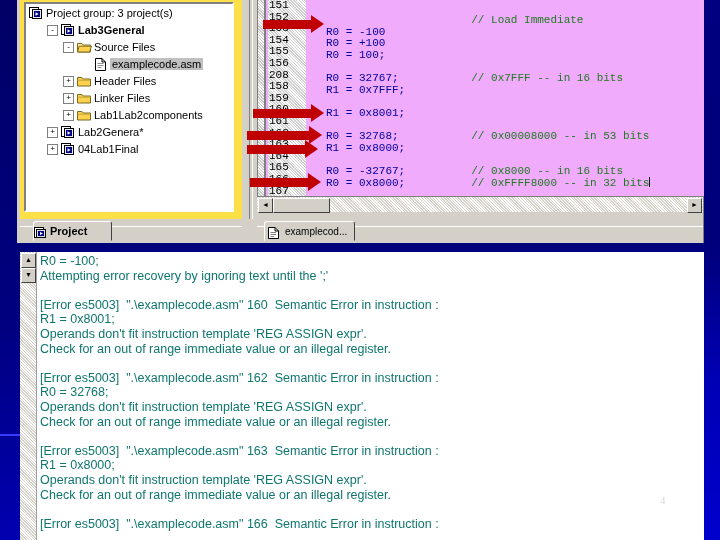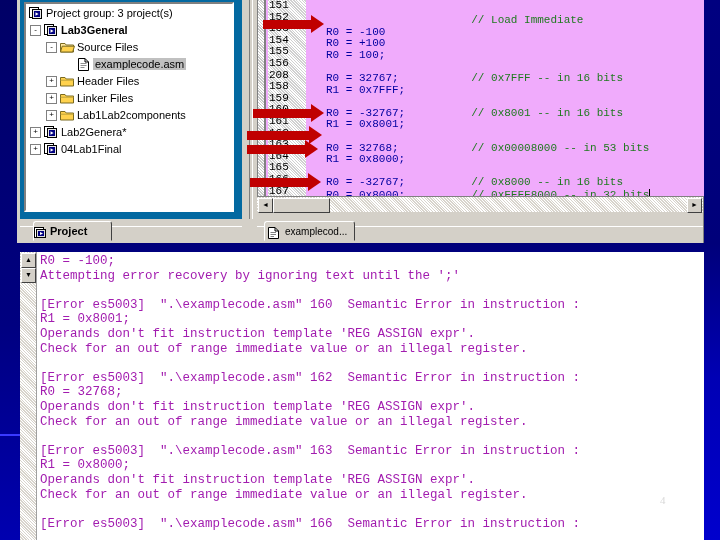--- a/index.html
+++ b/index.html
@@ -14,25 +14,25 @@
   #bg-left-band{position:absolute;left:0;top:0;width:24px;height:540px;
     background:linear-gradient(180deg,#000066 0%,#000080 60%,#0000b0 100%);}
   #bg-rule{position:absolute;left:0;top:434px;width:36px;height:2px;background:#3a3aff;}
 
   
   #ide-window{position:absolute;left:17px;top:0;width:686px;height:243px;
     background:#d4d0c8;border-right:1px solid #808080;}
   #ide-inner{position:absolute;left:0;top:0;width:686px;height:243px;background:#d4d0c8;}
 
   
-  #project-panel{position:absolute;left:3px;top:0px;width:222px;height:219px;background:#0369a1;}
+  #project-panel{position:absolute;left:3px;top:0px;width:222px;height:219px;background:#fde047;}
   #tree-box{position:absolute;left:4px;top:2px;width:206px;height:206px;background:#ffffff;
     border:2px solid;border-color:#808080 #ffffff #ffffff #808080;overflow:hidden;}
   .tree-row{position:relative;height:17px;font-family:"Liberation Sans",sans-serif;
-    font-size:11px;color:#000;white-space:nowrap;line-height:17px;}
+    font-size:11px;color:#000;white-space:nowrap;line-height:17px;padding-left:17px;}
   .tree-row .lbl{vertical-align:middle;}
   .tw{display:inline-block;width:9px;height:9px;border:1px solid #808080;background:#fff;
     font-size:8px;line-height:8px;text-align:center;color:#000;vertical-align:middle;
     font-family:"Liberation Sans",sans-serif;}
   .spacer{display:inline-block;vertical-align:middle;}
   .ico{display:inline-block;width:15px;height:13px;vertical-align:middle;margin-right:2px;}
   .sel{background:#c0c0c0;padding:0 2px;}
   .bold{font-weight:bold;}
 
   
@@ -91,22 +91,22 @@
   
   #console{position:absolute;left:20px;top:252px;width:684px;height:288px;
      background:#ffffff;}
   #con-scroll{position:absolute;left:0;top:0;width:16px;height:288px;
      background:repeating-linear-gradient(45deg,#d8d4cc 0 1px,#ffffff 1px 2px);
      border-right:1px solid #a0a0a0;}
   .csb{position:absolute;left:1px;width:13px;height:13px;background:#d4d0c8;
      border:1px solid;border-color:#ffffff #404040 #404040 #ffffff;
      font-size:7px;line-height:11px;text-align:center;color:#000;}
   #con-text{position:absolute;left:20px;top:2px;width:660px;height:286px;overflow:hidden;}
-  .tl{height:14.6px;line-height:14.6px;font-family:Liberation Mono, monospace;
-      font-size:12.5px;color:#a21caf;white-space:pre;}
+  .tl{height:14.6px;line-height:14.6px;font-family:Liberation Sans, sans-serif;
+      font-size:12.5px;color:#0f766e;white-space:pre;}
 
   
   #pagenum{position:absolute;left:660px;top:494px;font-size:11px;color:#d8d8d8;
      font-family:"Liberation Serif",serif;}
 </style>
 </head>
 <body>
 
 <div id="slide-bg"></div>
 <div id="bg-left-band"></div>
@@ -207,21 +207,20 @@
         </div>
       <div id="codearea">
           <div class="cl"><span class="cmt">                      // Load Immediate</span></div>
           <div class="cl"><span>R0 = -100</span></div>
           <div class="cl"><span>R0 = +100</span></div>
           <div class="cl"><span>R0 = 100;</span></div>
           <div class="cl">&nbsp;</div>
           <div class="cl"><span>R0 = 32767;</span><span class="cmt">           // 0x7FFF -- in 16 bits</span></div>
           <div class="cl"><span>R1 = 0x7FFF;</span></div>
           <div class="cl">&nbsp;</div>
-          <div class="cl"><span>R0 = -32767;</span><span class="cmt">          // 0x8001 -- in 16 bits</span></div>
           <div class="cl"><span>R1 = 0x8001;</span></div>
           <div class="cl">&nbsp;</div>
           <div class="cl"><span>R0 = 32768;</span><span class="cmt">           // 0x00008000 -- in 53 bits</span></div>
           <div class="cl"><span>R1 = 0x8000;</span></div>
           <div class="cl">&nbsp;</div>
           <div class="cl"><span>R0 = -32767;</span><span class="cmt">          // 0x8000 -- in 16 bits</span></div>
           <div class="cl"><span>R0 = 0x8000;</span><span class="cmt">          // 0xFFFF8000 -- in 32 bits</span><span class="caret"></span></div>
           <div class="cl">&nbsp;</div>
         </div>
     </div>

